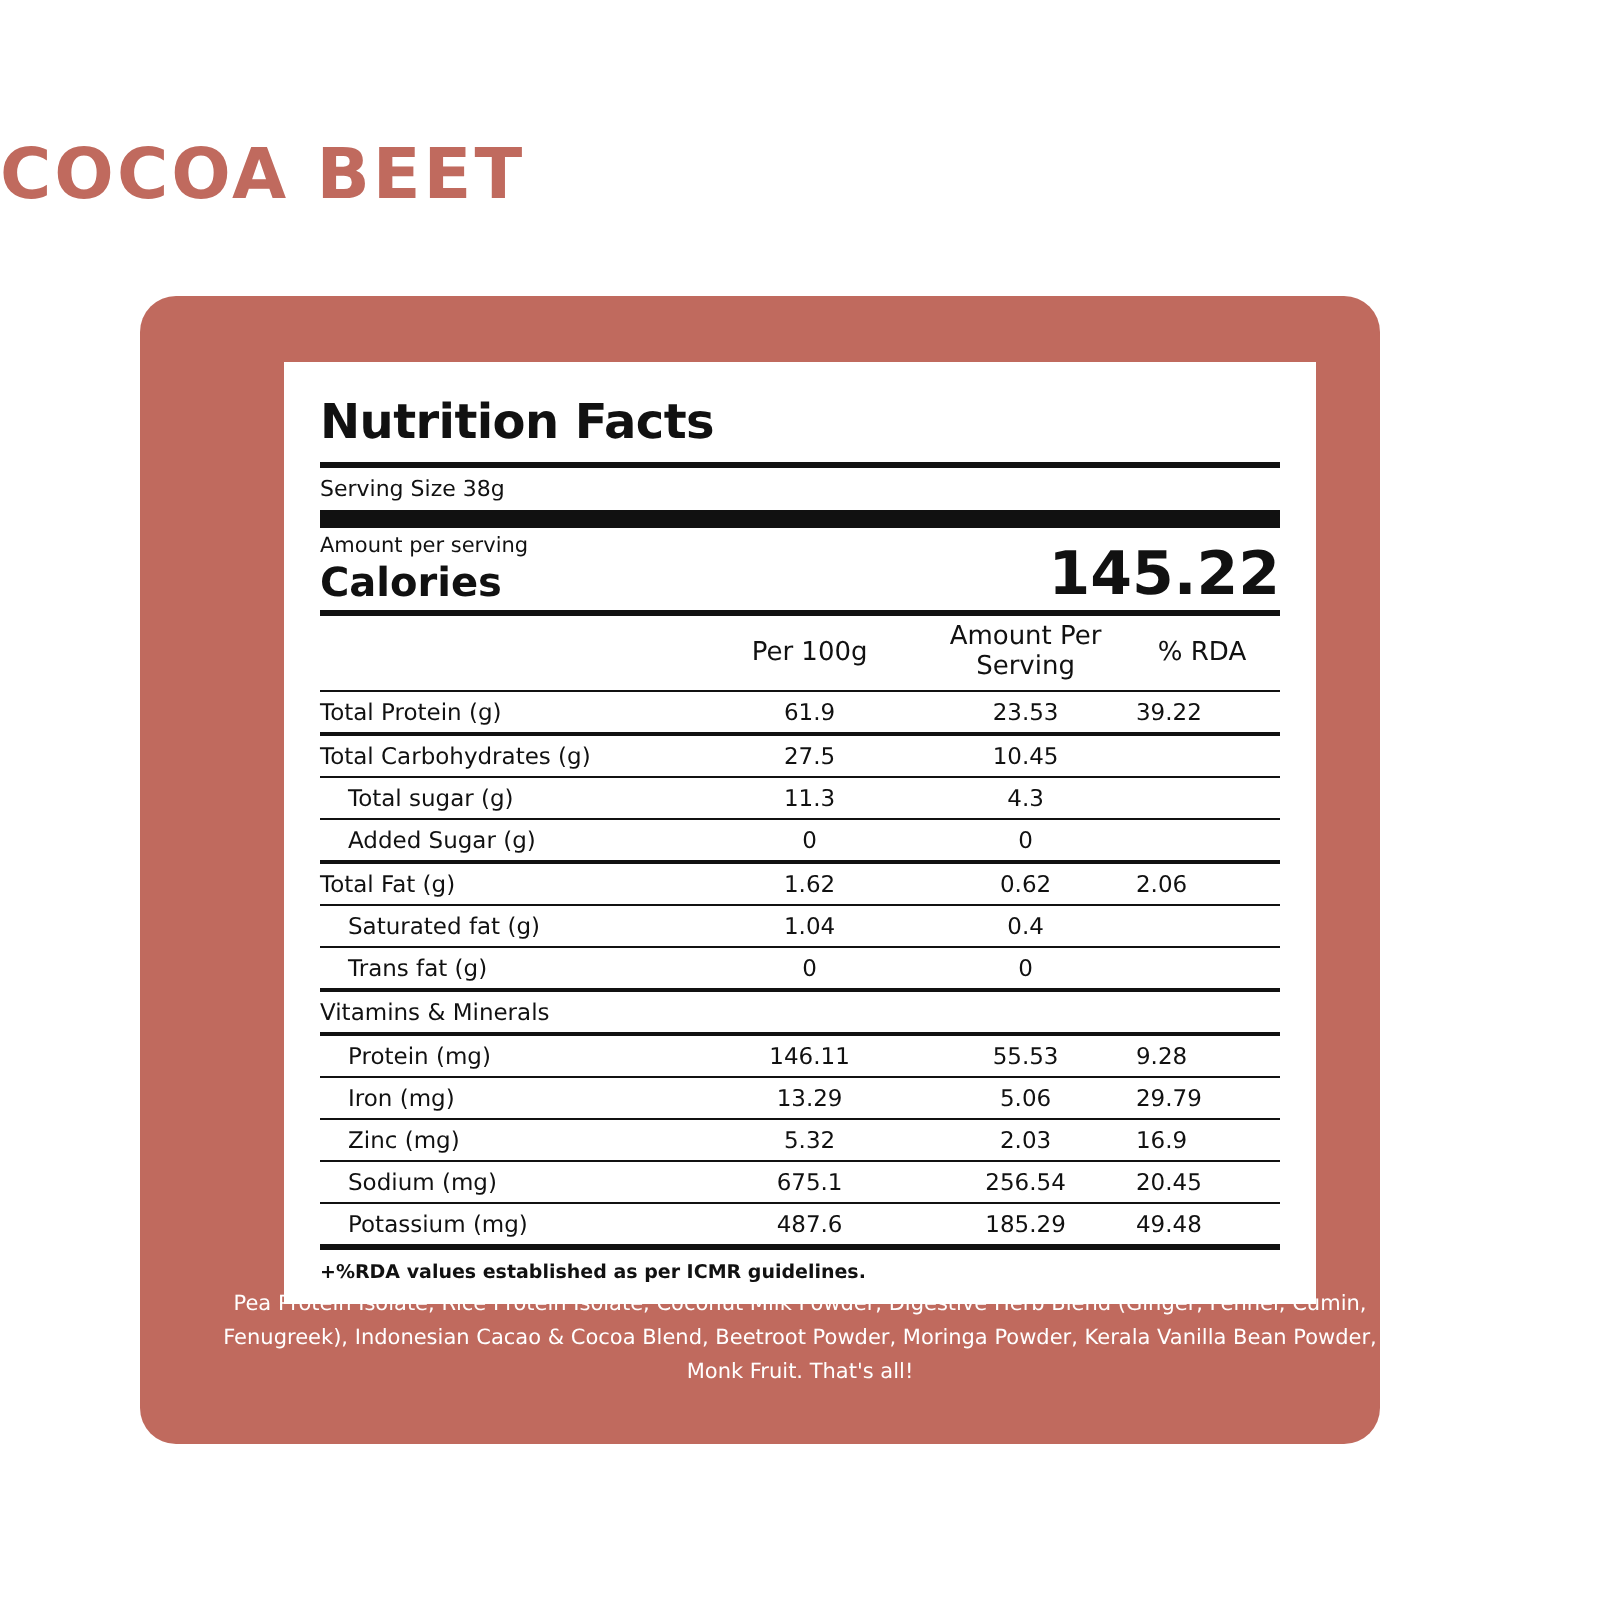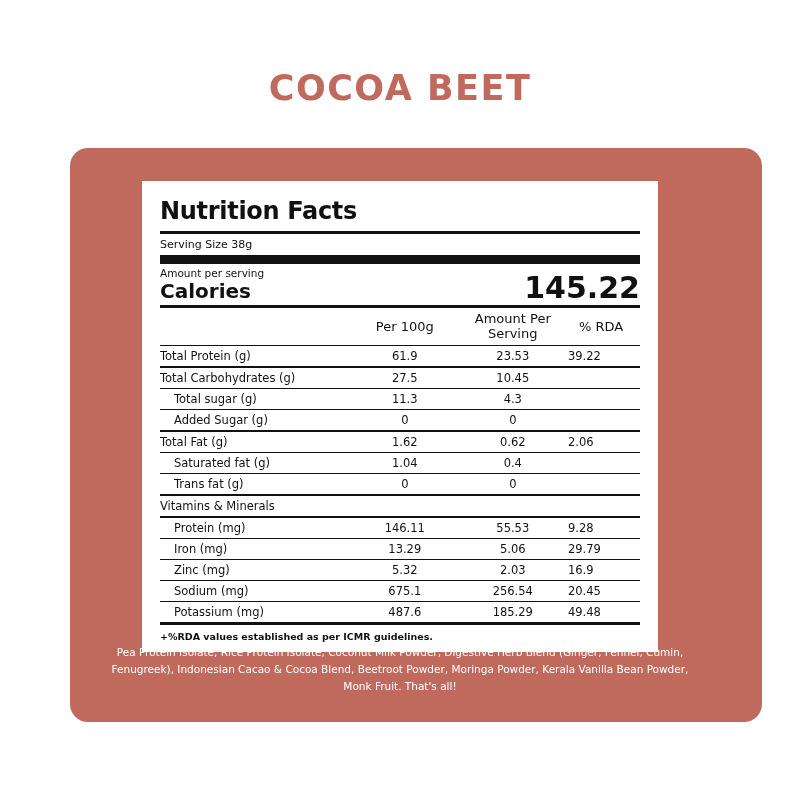--- a/index.html
+++ b/index.html
@@ -16,32 +16,31 @@
   .page {
     position: relative;
     width: 800px;
     height: 800px;
   }
   .product-title {
     position: absolute;
     top: 68px;
     left: 0;
     width: 800px;
-    text-align: center;
     font-family: "DejaVu Sans", sans-serif;
     font-size: 35px;
     font-weight: bold;
     letter-spacing: 1.5px;
     color: #c06a5e;
   }
   .card {
     position: absolute;
     left: 70px;
     top: 148px;
-    width: 692px;
+    width: 620px;
     height: 574px;
     background: #c06a5e;
     border-radius: 18px;
   }
   .panel {
     position: absolute;
     left: 72px;
     top: 33px;
     width: 516px;
     background: #ffffff;

